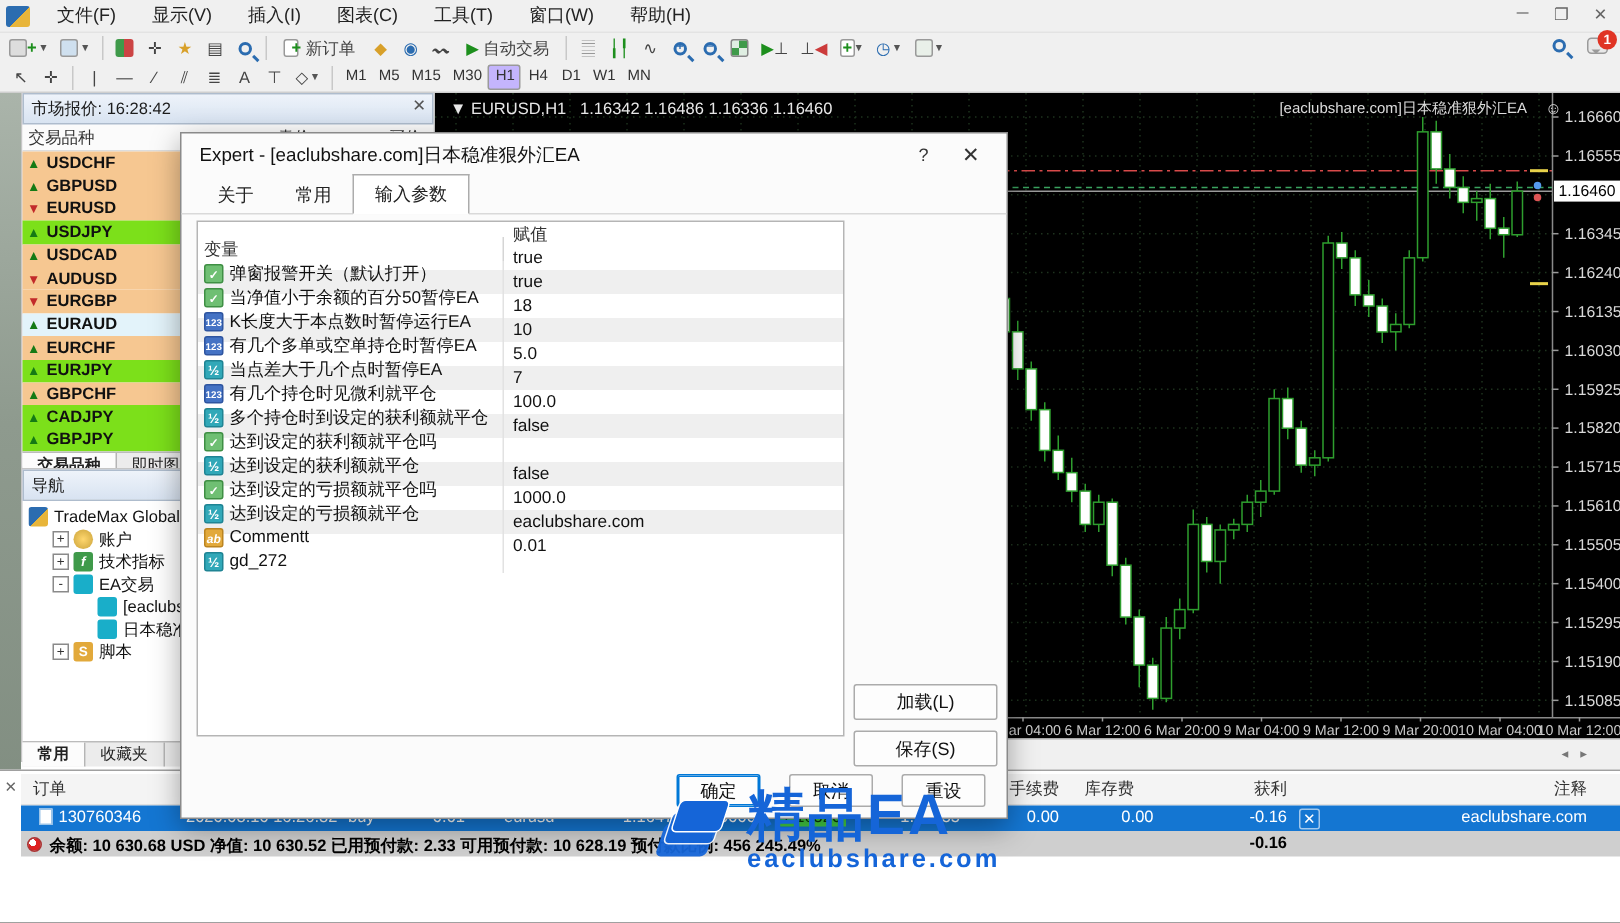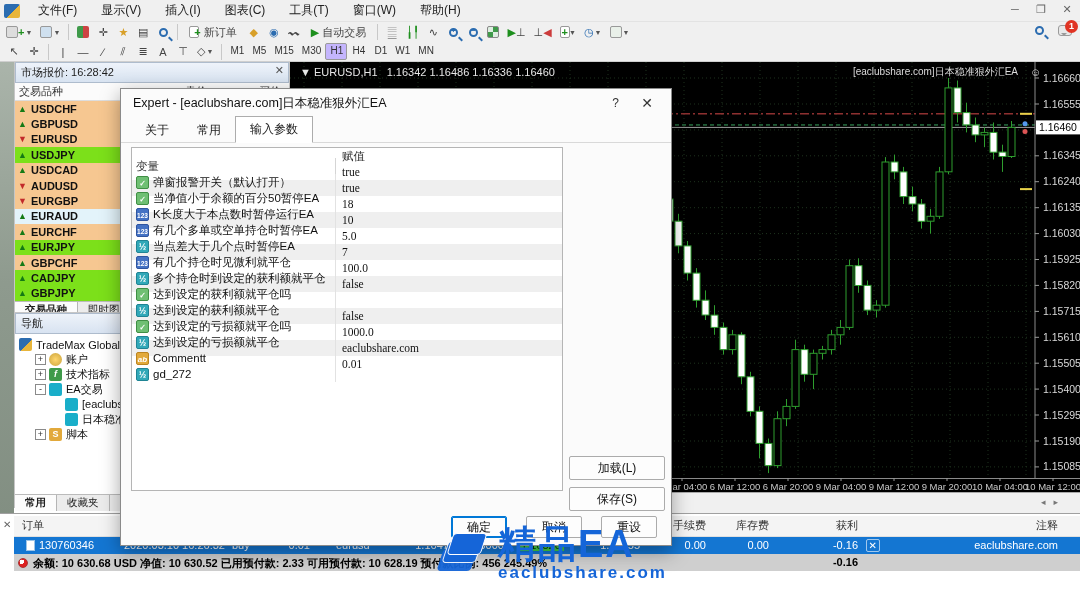--- a/index.html
+++ b/index.html
@@ -96,21 +96,21 @@
   #dlg-help { position:absolute; right:52px; top:7px; color:#333; }
   #dlg-close { position:absolute; right:18px; top:6px; color:#333; font-size:14px; }
   #dlg-tabs { display:flex; padding-left:10px; border-bottom:1px solid #d9d9d9; height:26px; align-items:flex-end; }
   .dlg-tab { padding:4px 14px; font-size:12px; color:#222; margin-bottom:-1px; }
   .dlg-tab.active { background:#fff; border:1px solid #acacac; border-bottom:1px solid #fff; }
   #param-box { position:absolute; left:10px; top:58px; width:432px; height:344px; background:#fff; border:1px solid #b5b5b5; overflow:hidden; }
   .p-row { display:flex; height:16px; align-items:center; font-size:11.5px; color:#111; }
   .p-row.alt { background:#efefef; }
   .p-row.header { color:#333; }
   .p-name { flex:0 0 204px; display:flex; align-items:center; gap:4px; padding-left:4px; border-right:1px solid #e2e2e2; overflow:hidden; white-space:nowrap; height:100%;margin-top:20px; }
-  .p-val { flex:1; padding-left:6px; white-space:nowrap;font-family:Liberation Serif, serif; }
+  .p-val { flex:1; padding-left:6px; white-space:nowrap; }
   .p-ico { width:13px; height:13px; border-radius:2px; flex:none; color:#fff; font-size:8px; line-height:13px; text-align:center; font-weight:bold; }
   .pi-bool { background:#6fbf73; border:1px solid #3f8f44; }
   .pi-int { background:#4472c4; border:1px solid #2f55a0; font-size:6.5px; }
   .pi-double { background:#31a8b8; border:1px solid #1f8494; font-size:9px; }
   .pi-string { background:#e2a93b; border:1px solid #bb8420; font-style:italic; }
   .dlg-btn { position:absolute; width:96px; height:24px; background:#fdfdfd; border:1px solid #ababab; border-radius:2px; font-size:12px; color:#111; text-align:center; line-height:22px; }
   .dlg-btn.small { width:56px; height:22px; line-height:20px; }
   #btn-ok { border:1px solid #0078d7; box-shadow:0 0 0 1px #0078d7 inset; }
 </style>
 </head>
@@ -521,21 +521,21 @@
   </div>
 <div class="abs" id="chart-strip">
   <span class="arrows">◂▸</span>
 </div>
 
 <div class="abs" id="terminal">
   <span id="term-close">✕</span>
   <div class="trow" id="t-head">
     <span class="cell" style="left:8px">订单</span>
     <span class="cell" style="right:374px">手续费</span>
-    <span class="cell" style="right:311px">库存费</span>
+    <span class="cell" style="right:324px">库存费</span>
     <span class="cell" style="right:222px">获利</span>
     <span class="cell" style="right:22px">注释</span>
   </div>
   <div class="trow" id="t-order">
     <span class="cell" style="left:12px"><span class="doc-ico"></span><span>130760346</span></span>
     <span class="cell" style="left:110px">2020.03.10 16:26:32</span>
     <span class="cell" style="left:218px">buy</span>
     <span class="cell" style="right:770px">0.01</span>
     <span class="cell" style="left:322px">eurusd</span>
     <span class="cell" style="right:625px">1.16471</span>

